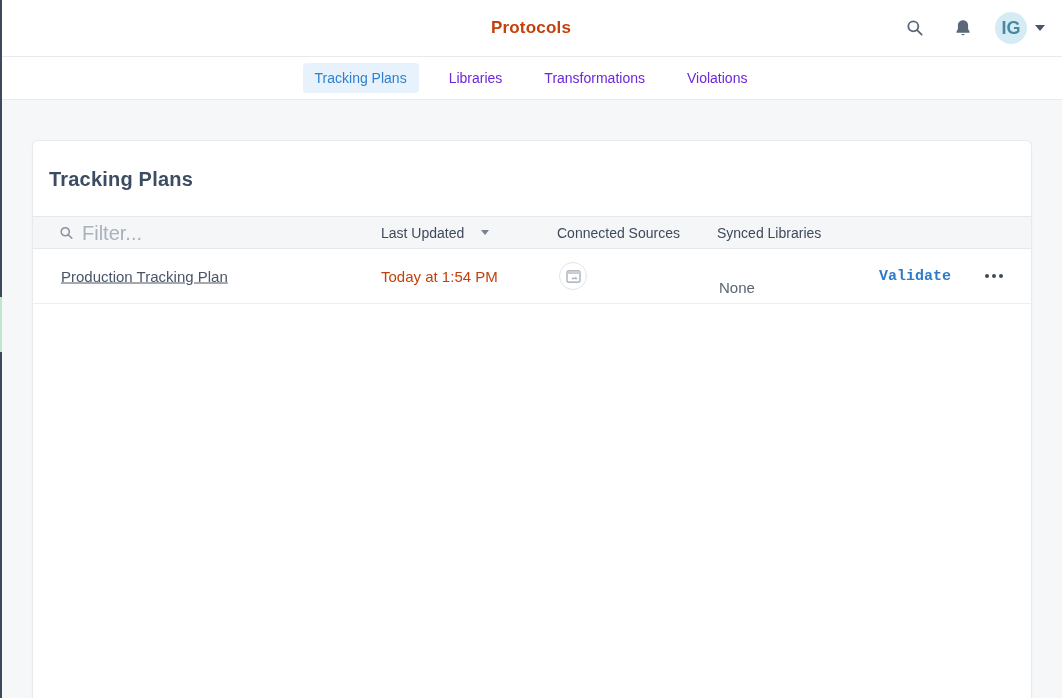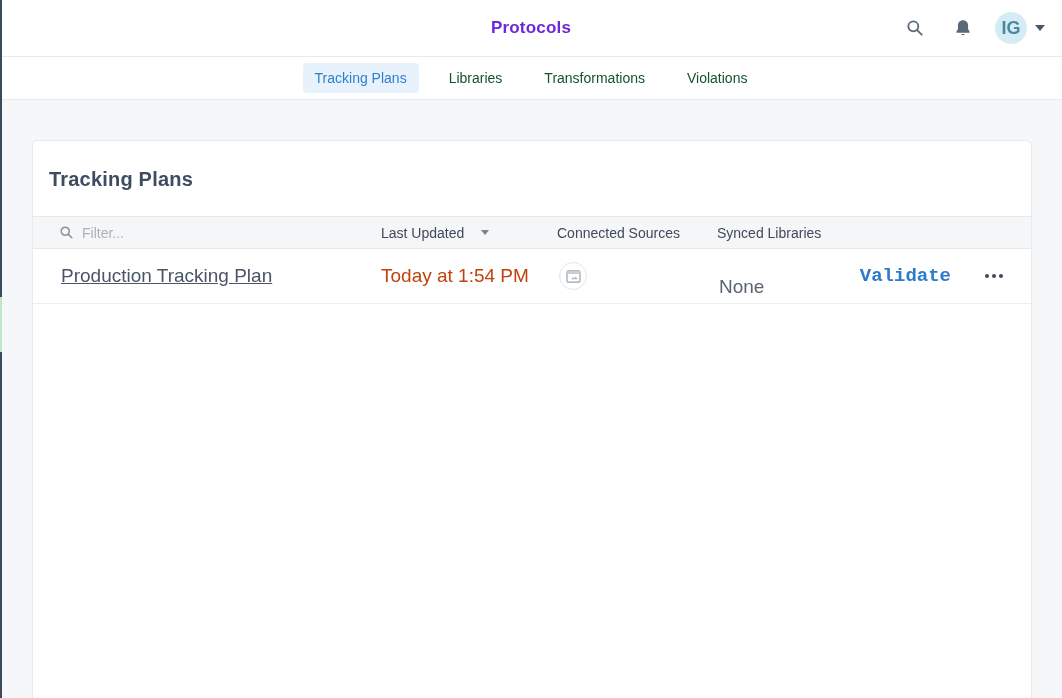--- a/index.html
+++ b/index.html
@@ -17,21 +17,21 @@
   .nav-strip-highlight { position:absolute; left:0; top:297px; width:2px; height:55px; background:#BFE5CB; z-index:31; }
 
   
   .topbar {
     position:absolute; top:0; left:0; right:0; height:57px;
     background:#FFFFFF; border-bottom:1px solid #E8EAED;
   }
   .app-title {
     position:absolute; top:0; left:0; right:0; height:56px;
     display:flex; align-items:center; justify-content:center;
-    font-size:17px; font-weight:600; color:#6d28d9; letter-spacing:.2px;
+    font-size:17px; font-weight:600; color:#c2410c; letter-spacing:.2px;
   }
   .topbar-icon { position:absolute; top:50%; transform:translateY(-50%); cursor:pointer; display:flex; }
   .icon-search { right:137px; }
   .icon-bell   { right:89px; }
   .avatar {
     position:absolute; right:35px; top:50%; transform:translateY(-50%);
     width:32px; height:32px; border-radius:50%;
     background:#D6ECF5; color:#4A87A0;
     font-size:18px; font-weight:600;
     display:flex; align-items:center; justify-content:center; cursor:pointer;
@@ -42,21 +42,21 @@
     border-top:6px solid #4A5568; cursor:pointer;
   }
 
   
   .tabbar {
     position:absolute; top:57px; left:0; right:0; height:43px;
     background:#FFFFFF; border-bottom:1px solid #E8EAED;
     display:flex; align-items:center; justify-content:center; gap:18px;
   }
   .tab {
-    font-size:14px; color:#14532d; padding:7px 12px; border-radius:4px;
+    font-size:14px; color:#6d28d9; padding:7px 12px; border-radius:4px;
     cursor:pointer; white-space:nowrap;
   }
   .tab.active { background:#E8F2FC; color:#2E80CF; }
 
   
   .card {
     position:absolute; left:32px; top:140px; width:1000px; bottom:0;
     background:#FFFFFF; border:1px solid #E8EAEC; border-bottom:none;
     border-radius:6px 6px 0 0;
     box-shadow:0 1px 2px rgba(16,24,40,.04);
@@ -76,34 +76,34 @@
 
   
   .table-head {
     position:relative; height:33px; background:#F5F6F8;
     border-top:1px solid #E6E9EC; border-bottom:1px solid #E6E9EC;
     font-size:14px; color:#3E4A5A;
   }
   .th { position:absolute; top:50%; transform:translateY(-50%); white-space:nowrap; }
   .filter-wrap { left:26px; display:flex; align-items:center; gap:8px; }
   .filter-input {
-    border:none; background:transparent; outline:none; font-size:14px;
+    border:none; background:transparent; outline:none; font-size:20px;
     font-family:"Liberation Sans", sans-serif; color:#3E4A5A; width:200px;
   }
   .filter-input::placeholder { color:#A9B1BB; }
   .th-updated  { left:348px; cursor:pointer; display:flex; align-items:center; gap:17px; }
   .th-sources  { left:524px; }
   .th-libs     { left:684px; }
   .sort-caret {
     width:0; height:0; border-left:4px solid transparent; border-right:4px solid transparent;
     border-top:5px solid #76828E; display:inline-block;
   }
 
   
-  .row { position:relative; height:55px; border-bottom:1px solid #ECEEF0; font-size:19px; }
+  .row { position:relative; height:55px; border-bottom:1px solid #ECEEF0; font-size:15px; }
   .cell { position:absolute; top:50%; transform:translateY(-50%); white-space:nowrap; }
   .cell-name { left:28px; color:#4A5568; font-weight:500; text-decoration:underline; cursor:pointer; }
   .cell-updated { left:348px; color:#c2410c; }
   .cell-sources { left:526px; }
   .cell-libs { left:686px; color:#5A6472;margin-top:11px; }
   .cell-validate { right:80px; color:#2E7CC9; font-weight:600; cursor:pointer;font-family:Liberation Mono, monospace; }
   .cell-menu { right:28px; display:flex; gap:3px; cursor:pointer; align-items:center; height:14px; }
   .cell-menu i { width:4px; height:4px; border-radius:50%; background:#3E4A5A; display:block; }
 
   .source-badge {

